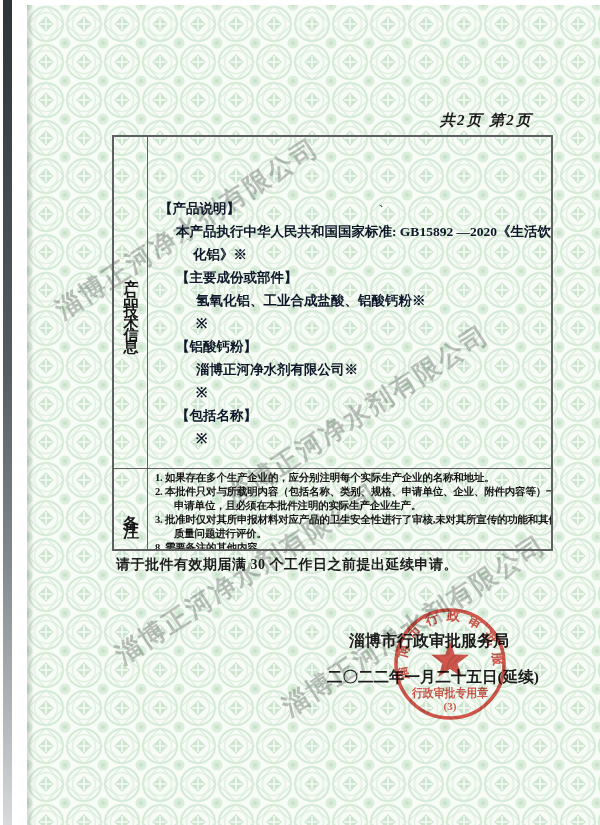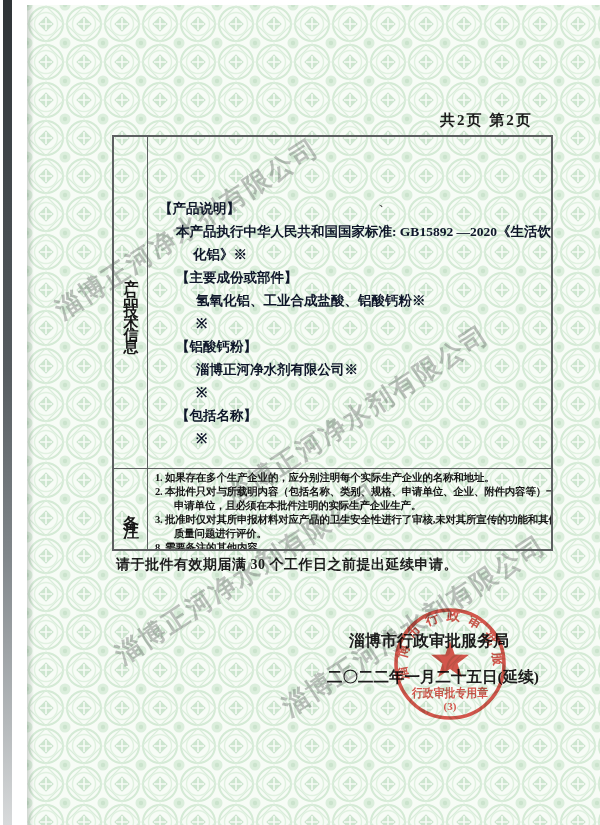--- a/index.html
+++ b/index.html
@@ -20,21 +20,21 @@
     background:linear-gradient(to right,rgba(70,80,75,.22),rgba(70,80,75,0));
   }
   .wm{
     position:absolute;white-space:nowrap;z-index:1;pointer-events:none;
     font-size:26px;letter-spacing:2px;font-weight:600;
     color:rgba(98,103,99,.40);
     transform:rotate(-33deg);transform-origin:0 50%;
   }
   .page-indicator{
     position:absolute;left:440px;top:111px;z-index:2;
-    font-size:15px;font-weight:700;letter-spacing:2px;
+    font-size:15px;font-weight:700;letter-spacing:2px;font-style:italic;
   }
   .stray-mark{
     position:absolute;left:377px;top:192px;z-index:2;font-size:14px;color:#3a3a3a;
     transform:rotate(-12deg);
   }
   .doc-table{
     position:absolute;left:112px;top:135px;width:441px;height:416px;z-index:2;
     border:2px solid #5d5f61;display:flex;flex-direction:column;box-sizing:border-box;
   }
   .t-row{display:flex;box-sizing:border-box;}

